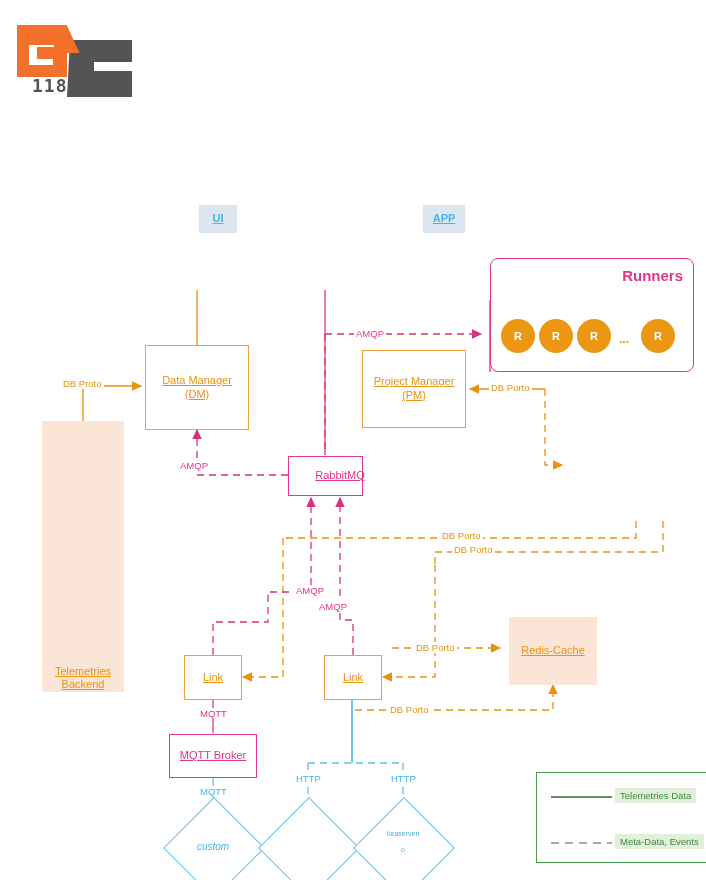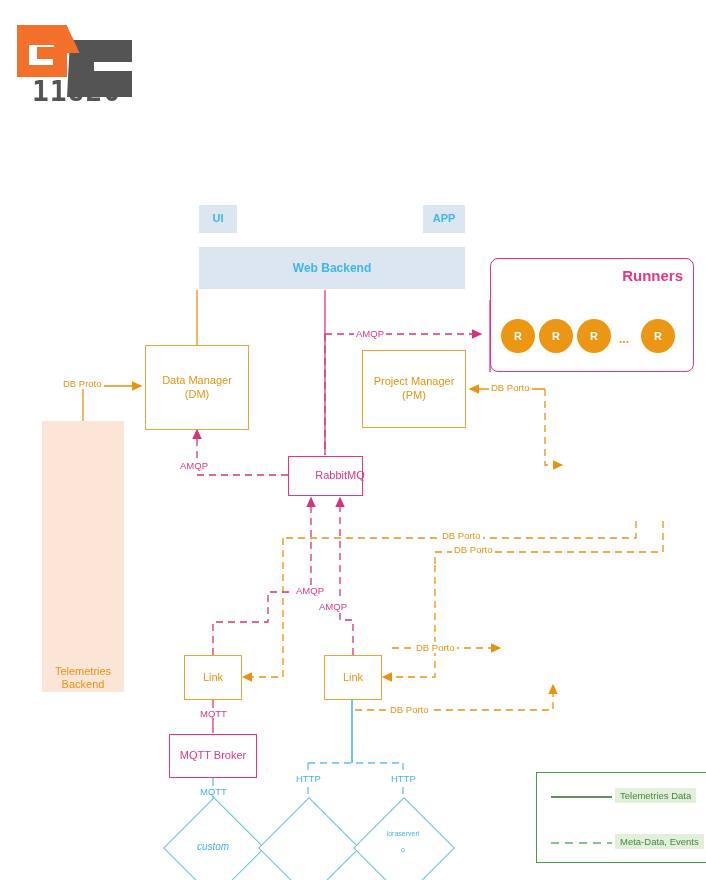--- a/index.html
+++ b/index.html
@@ -1,20 +1,20 @@
 <!DOCTYPE html>
 <html><head>
 <meta charset="utf-8">
 <style>
   html,body{margin:0;padding:0;background:#ffffff;}
   body{width:706px;height:880px;font-family:"Liberation Sans",sans-serif;position:relative;overflow:hidden;}
   #stage{position:absolute;left:0;top:0;width:706px;height:880px;}
   svg#wires{position:absolute;left:0;top:0;width:706px;height:880px;pointer-events:none;}
 
-  .node{position:absolute;box-sizing:border-box;display:flex;align-items:center;justify-content:center;text-align:center;line-height:1.25;}
+  .node{position:absolute;box-sizing:border-box;display:flex;align-items:center;justify-content:center;text-align:center;line-height:1.25;text-decoration:underline;}
 
   
   .logo{position:absolute;left:10px;top:18px;width:170px;height:92px;}
 
   
   .bluebox{background:#dce6f1;color:#3fb5e8;font-weight:bold;font-size:11px;}
   .webbackend{background:#dce6f1;color:#3fb5e8;font-weight:bold;font-size:12px;}
 
   
   .svcbox{background:#ffffff;border:1.6px solid #eda13b;color:#e8930f;font-size:11px;}
@@ -51,21 +51,21 @@
 
   <div class="logo">
     <svg width="170" height="92" viewBox="0 0 170 92">
 
       <polygon points="60,22 122,22 122,79 57,79" fill="#545454"></polygon>
       <polygon points="84,44 122,44 122,53 84,53" fill="#ffffff"></polygon>
 
       <path d="M8,8 L56,8 L68,34 L48,34 L44,26 L18,26 L18,48 L44,48 L44,40 L28,40 L28,30 L56,30 L56,58 L8,58 Z" fill="#f2702a"></path>
       <path d="M8,8 L8,58 L56,58 L56,30 L28,30 L28,40 L44,40 L44,48 L18,48 L18,26 L44,26 L48,34 L68,34 L56,8 Z" fill="none" stroke="#f2702a" stroke-width="2"></path>
     </svg>
-    <div style="position:absolute;left:22px;top:57px;font-family:'DejaVu Sans Mono',monospace;font-size:28px;font-weight:bold;color:#545454;letter-spacing:1px;text-align:right;">11820</div>
+    <div style="position:absolute;left:22px;top:57px;font-family:'DejaVu Sans Mono',monospace;font-size:18px;font-weight:bold;color:#545454;letter-spacing:1px;text-align:right;">11820</div>
   </div>
 
   <svg id="wires">
     <defs>
       <marker id="ar-o" markerWidth="9" markerHeight="9" refX="7" refY="4.5" orient="auto">
         <path d="M0,0.8 L8,4.5 L0,8.2 z" fill="#e8930f"></path>
       </marker>
       <marker id="ar-m" markerWidth="9" markerHeight="9" refX="7" refY="4.5" orient="auto">
         <path d="M0,0.8 L8,4.5 L0,8.2 z" fill="#d6337f"></path>
       </marker>
@@ -109,21 +109,20 @@
 
     <path d="M352,700 L352,733" stroke="#62c0ea" stroke-width="1.8" fill="none"></path>
     <path d="M308,763 L403,763" stroke="#62c0ea" stroke-width="1.3" fill="none" stroke-dasharray="7,5"></path>
     <path d="M308,763 L308,812" stroke="#62c0ea" stroke-width="1.3" fill="none" stroke-dasharray="7,5"></path>
     <path d="M403,763 L403,812" stroke="#62c0ea" stroke-width="1.3" fill="none" stroke-dasharray="7,5"></path>
     <path d="M352,733 L352,763" stroke="#62c0ea" stroke-width="1.8" fill="none"></path>
   </svg>
 
   <div class="node bluebox" style="left:199px;top:205px;width:38px;height:28px;">UI</div>
   <div class="node bluebox" style="left:423px;top:205px;width:42px;height:28px;">APP</div>
-  <div class="node webbackend" style="left:199px;top:247px;width:266px;height:42px;">Web Backend</div>
 
   <div class="runners" style="left:490px;top:258px;width:202px;height:112px;">
     <div class="runners-title">Runners</div>
     <div class="rcircle" style="left:10px;top:60px;">R</div>
     <div class="rcircle" style="left:48px;top:60px;">R</div>
     <div class="rcircle" style="left:86px;top:60px;">R</div>
     <div class="rdots" style="left:128px;top:73px;">...</div>
     <div class="rcircle" style="left:150px;top:60px;">R</div>
   </div>
 
@@ -143,20 +142,21 @@
   <div class="node svcbox" style="left:324px;top:655px;width:58px;height:45px;">Link</div>
 
   <div class="node mqbox" style="left:169px;top:734px;width:88px;height:44px;">MQTT Broker</div>
 
   <div class="node dbbox" style="left:42px;top:421px;width:82px;height:271px;flex-direction:column;justify-content:flex-end;">
     <span>Telemetries</span>
     <span>Backend</span>
   </div>
 
 
+  <div class="node dbbox" style="left:509px;top:617px;width:88px;height:68px;">Redis-Cache</div>
 
   <div class="diamond" style="left:178px;top:812px;"></div>
   <div class="dlabel" style="left:178px;top:828px;width:70px;height:38px;font-style:italic;">custom</div>
 
   <div class="diamond" style="left:273px;top:812px;"></div>
 
   <div class="diamond" style="left:368px;top:812px;"></div>
   <div class="dlabel tiny" style="left:368px;top:824px;width:70px;height:20px;">loraserveri</div>
   <div class="dlabel tiny" style="left:368px;top:840px;width:70px;height:20px;">o</div>
 

